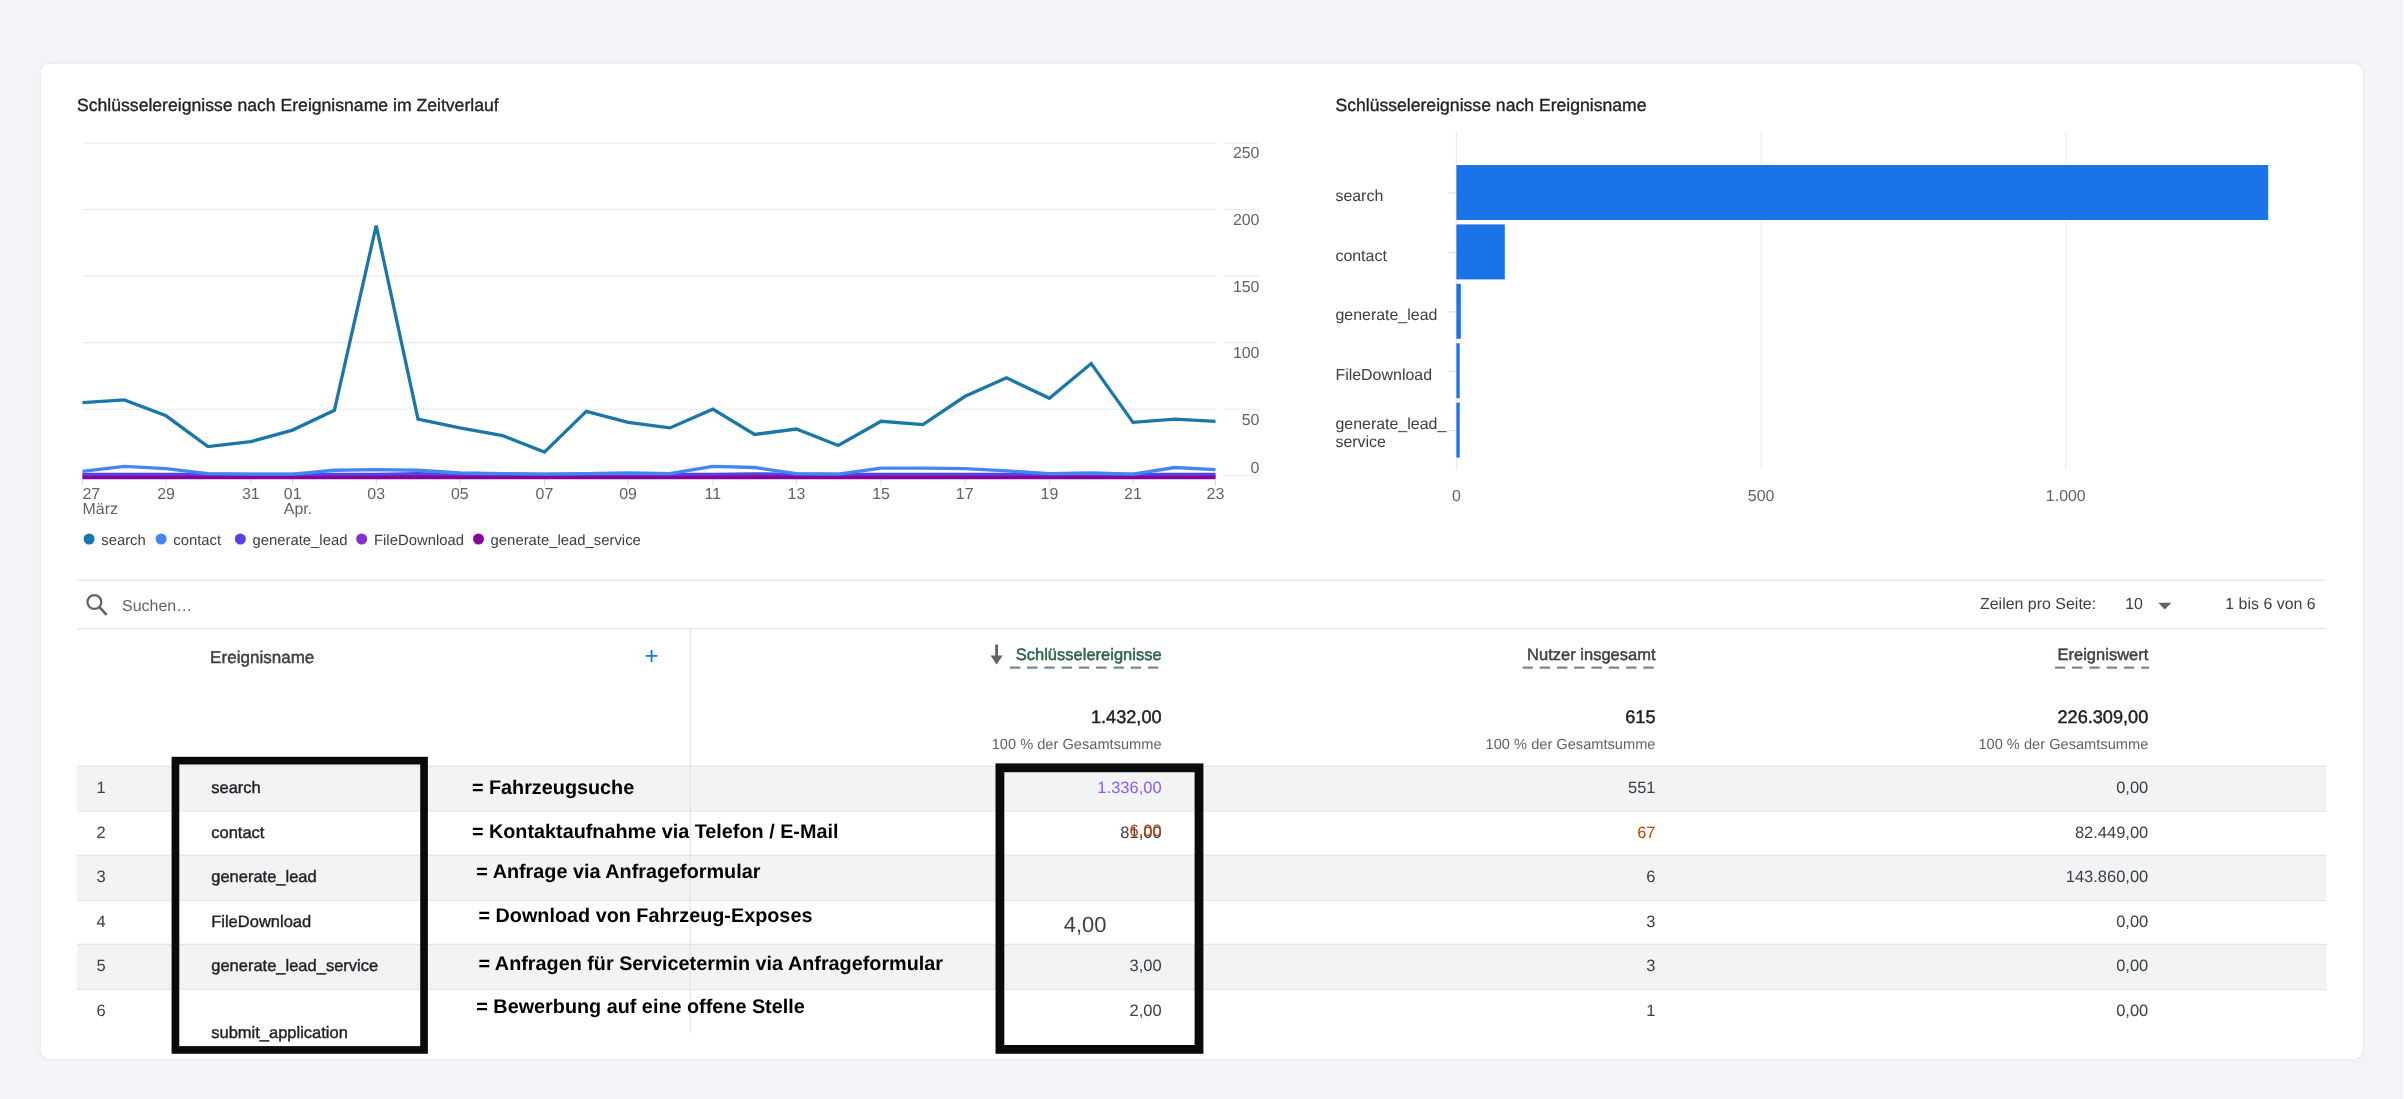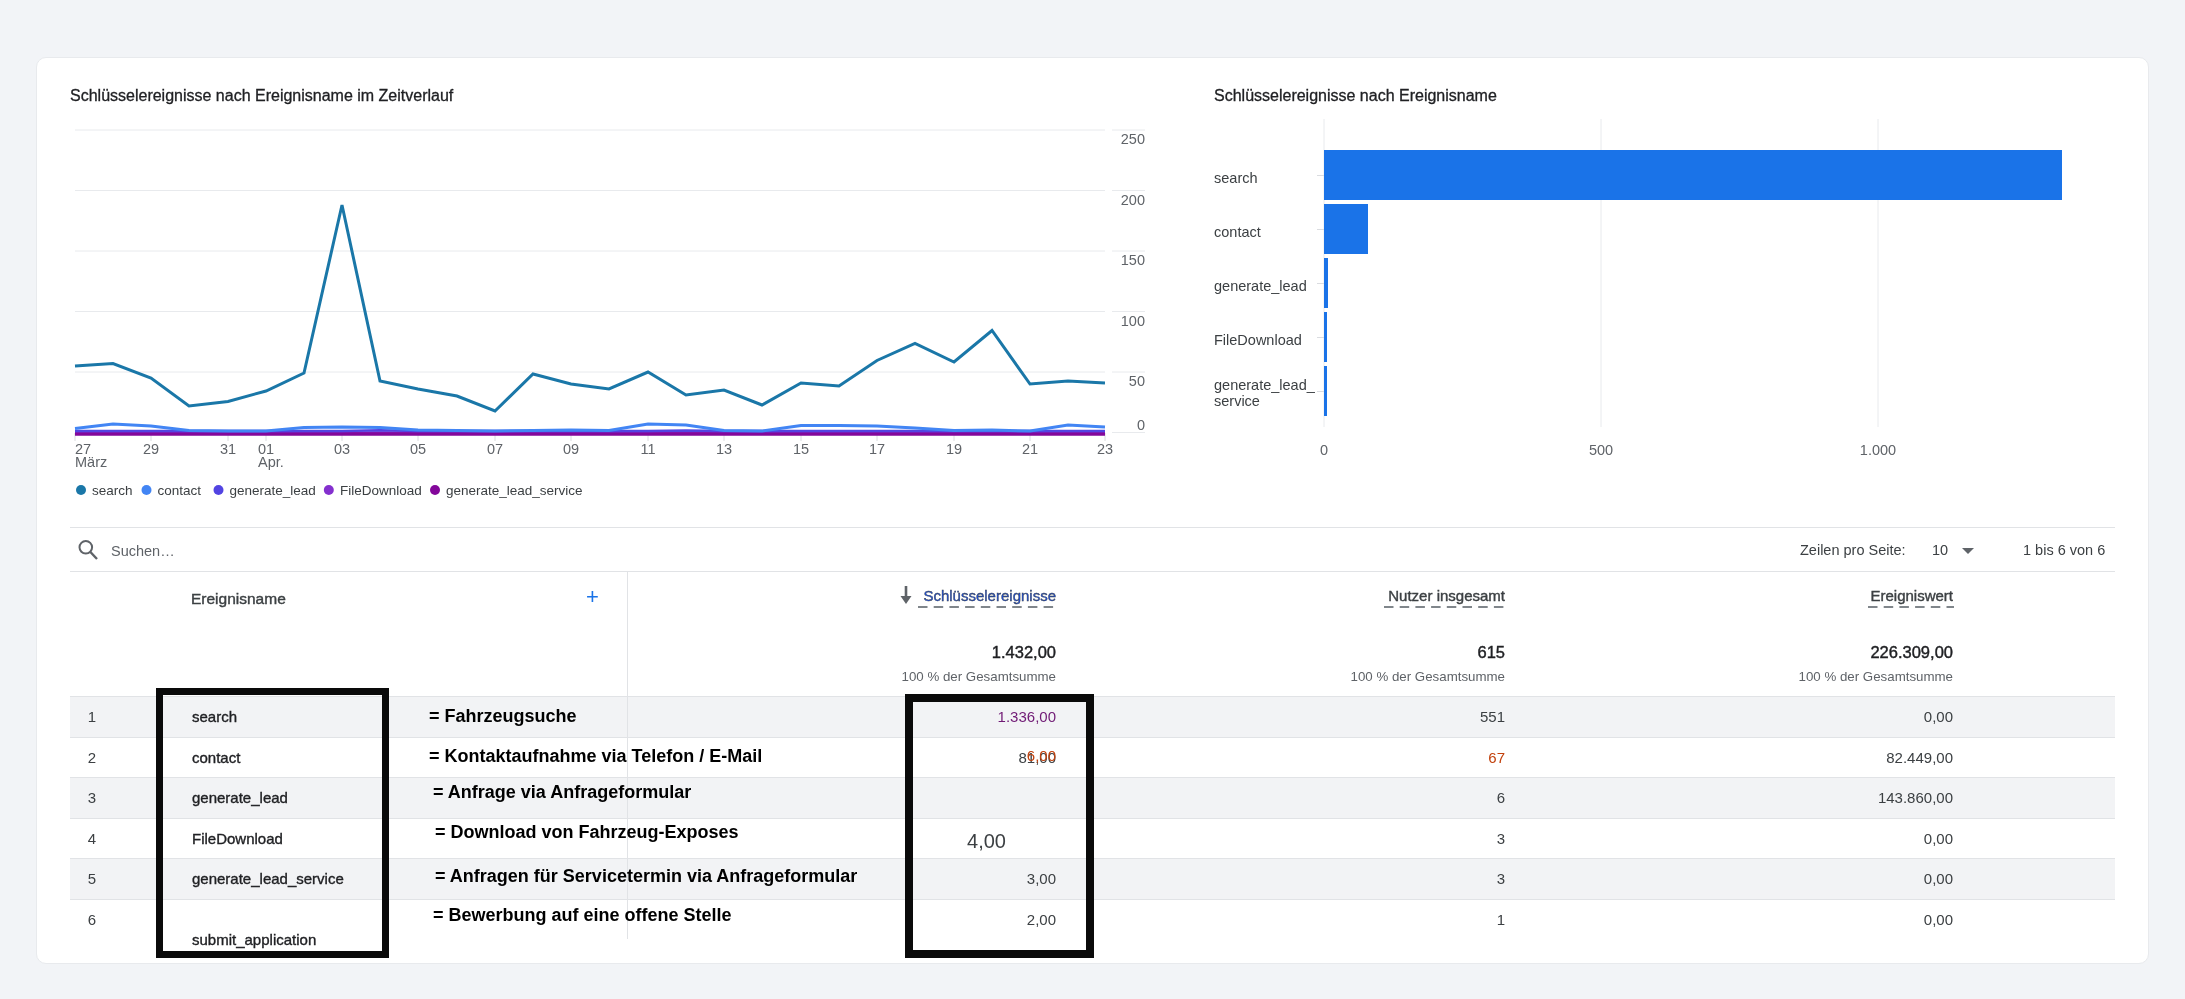--- a/index.html
+++ b/index.html
@@ -147,21 +147,21 @@
 <div class="abs" style="left:1962px;top:548px;width:0;height:0;border-left:6px solid transparent;border-right:6px solid transparent;border-top:6px solid #5f6368;"></div>
 <div class="t" style="left:2023px;top:542px;font-size:14.5px;color:#3c4043;">1 bis 6 von 6</div>
 
 <div class="abs" style="left:627px;top:571px;width:1px;height:368px;background:#e1e3e6;"></div>
 <div class="t" style="left:191px;top:590px;font-size:15.5px;color:#3c4043;-webkit-text-stroke:0.4px #3c4043;">Ereignisname</div>
 <div class="t" style="left:586px;top:584px;font-size:22px;color:#1a73e8;">+</div>
 <svg class="abs" style="left:899px;top:584px;" width="16" height="22" viewBox="0 0 16 22">
     <line x1="7" y1="2" x2="7" y2="16" stroke="#5f6368" stroke-width="2.6"></line>
     <path d="M1.5 12 L7 20 L12.5 12 Z" fill="#5f6368"></path>
   </svg>
-<div class="t" style="right:1129px;top:587px;font-size:15px;color:#1d4ed8;-webkit-text-stroke:0.4px #3c4043;">Schlüsselereignisse</div>
+<div class="t" style="right:1129px;top:587px;font-size:15px;color:#15803d;-webkit-text-stroke:0.4px #3c4043;">Schlüsselereignisse</div>
 <svg class="abs" style="left:918px;top:605px;" width="140" height="4" viewBox="0 0 140 4">
     <line x1="0" y1="2" x2="140" y2="2" stroke="#80868b" stroke-width="2" stroke-dasharray="9.5 6.2"></line>
   </svg>
 <div class="t" style="right:680px;top:587px;font-size:15px;color:#3c4043;margin-left:20px;-webkit-text-stroke:0.4px #3c4043;">Nutzer insgesamt</div>
 <svg class="abs" style="left:1384px;top:605px;" width="122" height="4" viewBox="0 0 122 4">
     <line x1="0" y1="2" x2="122" y2="2" stroke="#80868b" stroke-width="2" stroke-dasharray="9.5 6.2"></line>
   </svg>
 <div class="t" style="right:232px;top:587px;font-size:15px;color:#3c4043;-webkit-text-stroke:0.4px #3c4043;">Ereigniswert</div>
 <svg class="abs" style="left:1868px;top:605px;" width="86" height="4" viewBox="0 0 86 4">
     <line x1="0" y1="2" x2="86" y2="2" stroke="#80868b" stroke-width="2" stroke-dasharray="9.5 6.2"></line>
@@ -196,21 +196,21 @@
 <div class="t" style="left:192px;top:870px;font-size:15px;color:#202124;-webkit-text-stroke:0.35px #202124;">generate_lead_service</div>
 <div class="t" style="left:192px;top:910.5px;font-size:15px;color:#202124;margin-top:20px;-webkit-text-stroke:0.35px #202124;">submit_application</div>
 
 <div class="t" style="left:429px;top:706px;font-size:18px;font-weight:bold;color:#000;">= Fahrzeugsuche</div>
 <div class="t" style="left:429px;top:746px;font-size:18px;font-weight:bold;color:#000;">= Kontaktaufnahme via Telefon / E-Mail</div>
 <div class="t" style="left:433px;top:782px;font-size:18px;font-weight:bold;color:#000;text-align:right;">= Anfrage via Anfrageformular</div>
 <div class="t" style="left:435px;top:822px;font-size:18px;font-weight:bold;color:#000;">= Download von Fahrzeug-Exposes</div>
 <div class="t" style="left:435px;top:866px;font-size:18px;font-weight:bold;color:#000;">= Anfragen für Servicetermin via Anfrageformular</div>
 <div class="t" style="left:433px;top:905px;font-size:18px;font-weight:bold;color:#000;">= Bewerbung auf eine offene Stelle</div>
 
-<div class="t" style="right:1129px;top:708px;font-size:15px;color:#701a75;">1.336,00</div>
+<div class="t" style="right:1129px;top:708px;font-size:15px;color:#8b5cf6;">1.336,00</div>
 <div class="t" style="right:1129px;top:748.5px;font-size:15px;color:#3c4043;">81,00</div>
 <div class="t" style="right:1129px;top:747px;font-size:15px;color:#c2410c;">6,00</div>
 <div class="t" style="right:1179px;top:829.5px;font-size:20px;color:#3c4043;">4,00</div>
 <div class="t" style="right:1129px;top:870px;font-size:15px;color:#3c4043;">3,00</div>
 <div class="t" style="right:1129px;top:910.5px;font-size:15px;color:#3c4043;">2,00</div>
 
 <div class="t" style="right:680px;top:708px;font-size:15px;color:#3c4043;">551</div>
 <div class="t" style="right:680px;top:748.5px;font-size:15px;color:#c2410c;">67</div>
 <div class="t" style="right:680px;top:789px;font-size:15px;color:#3c4043;">6</div>
 <div class="t" style="right:680px;top:829.5px;font-size:15px;color:#3c4043;">3</div>

